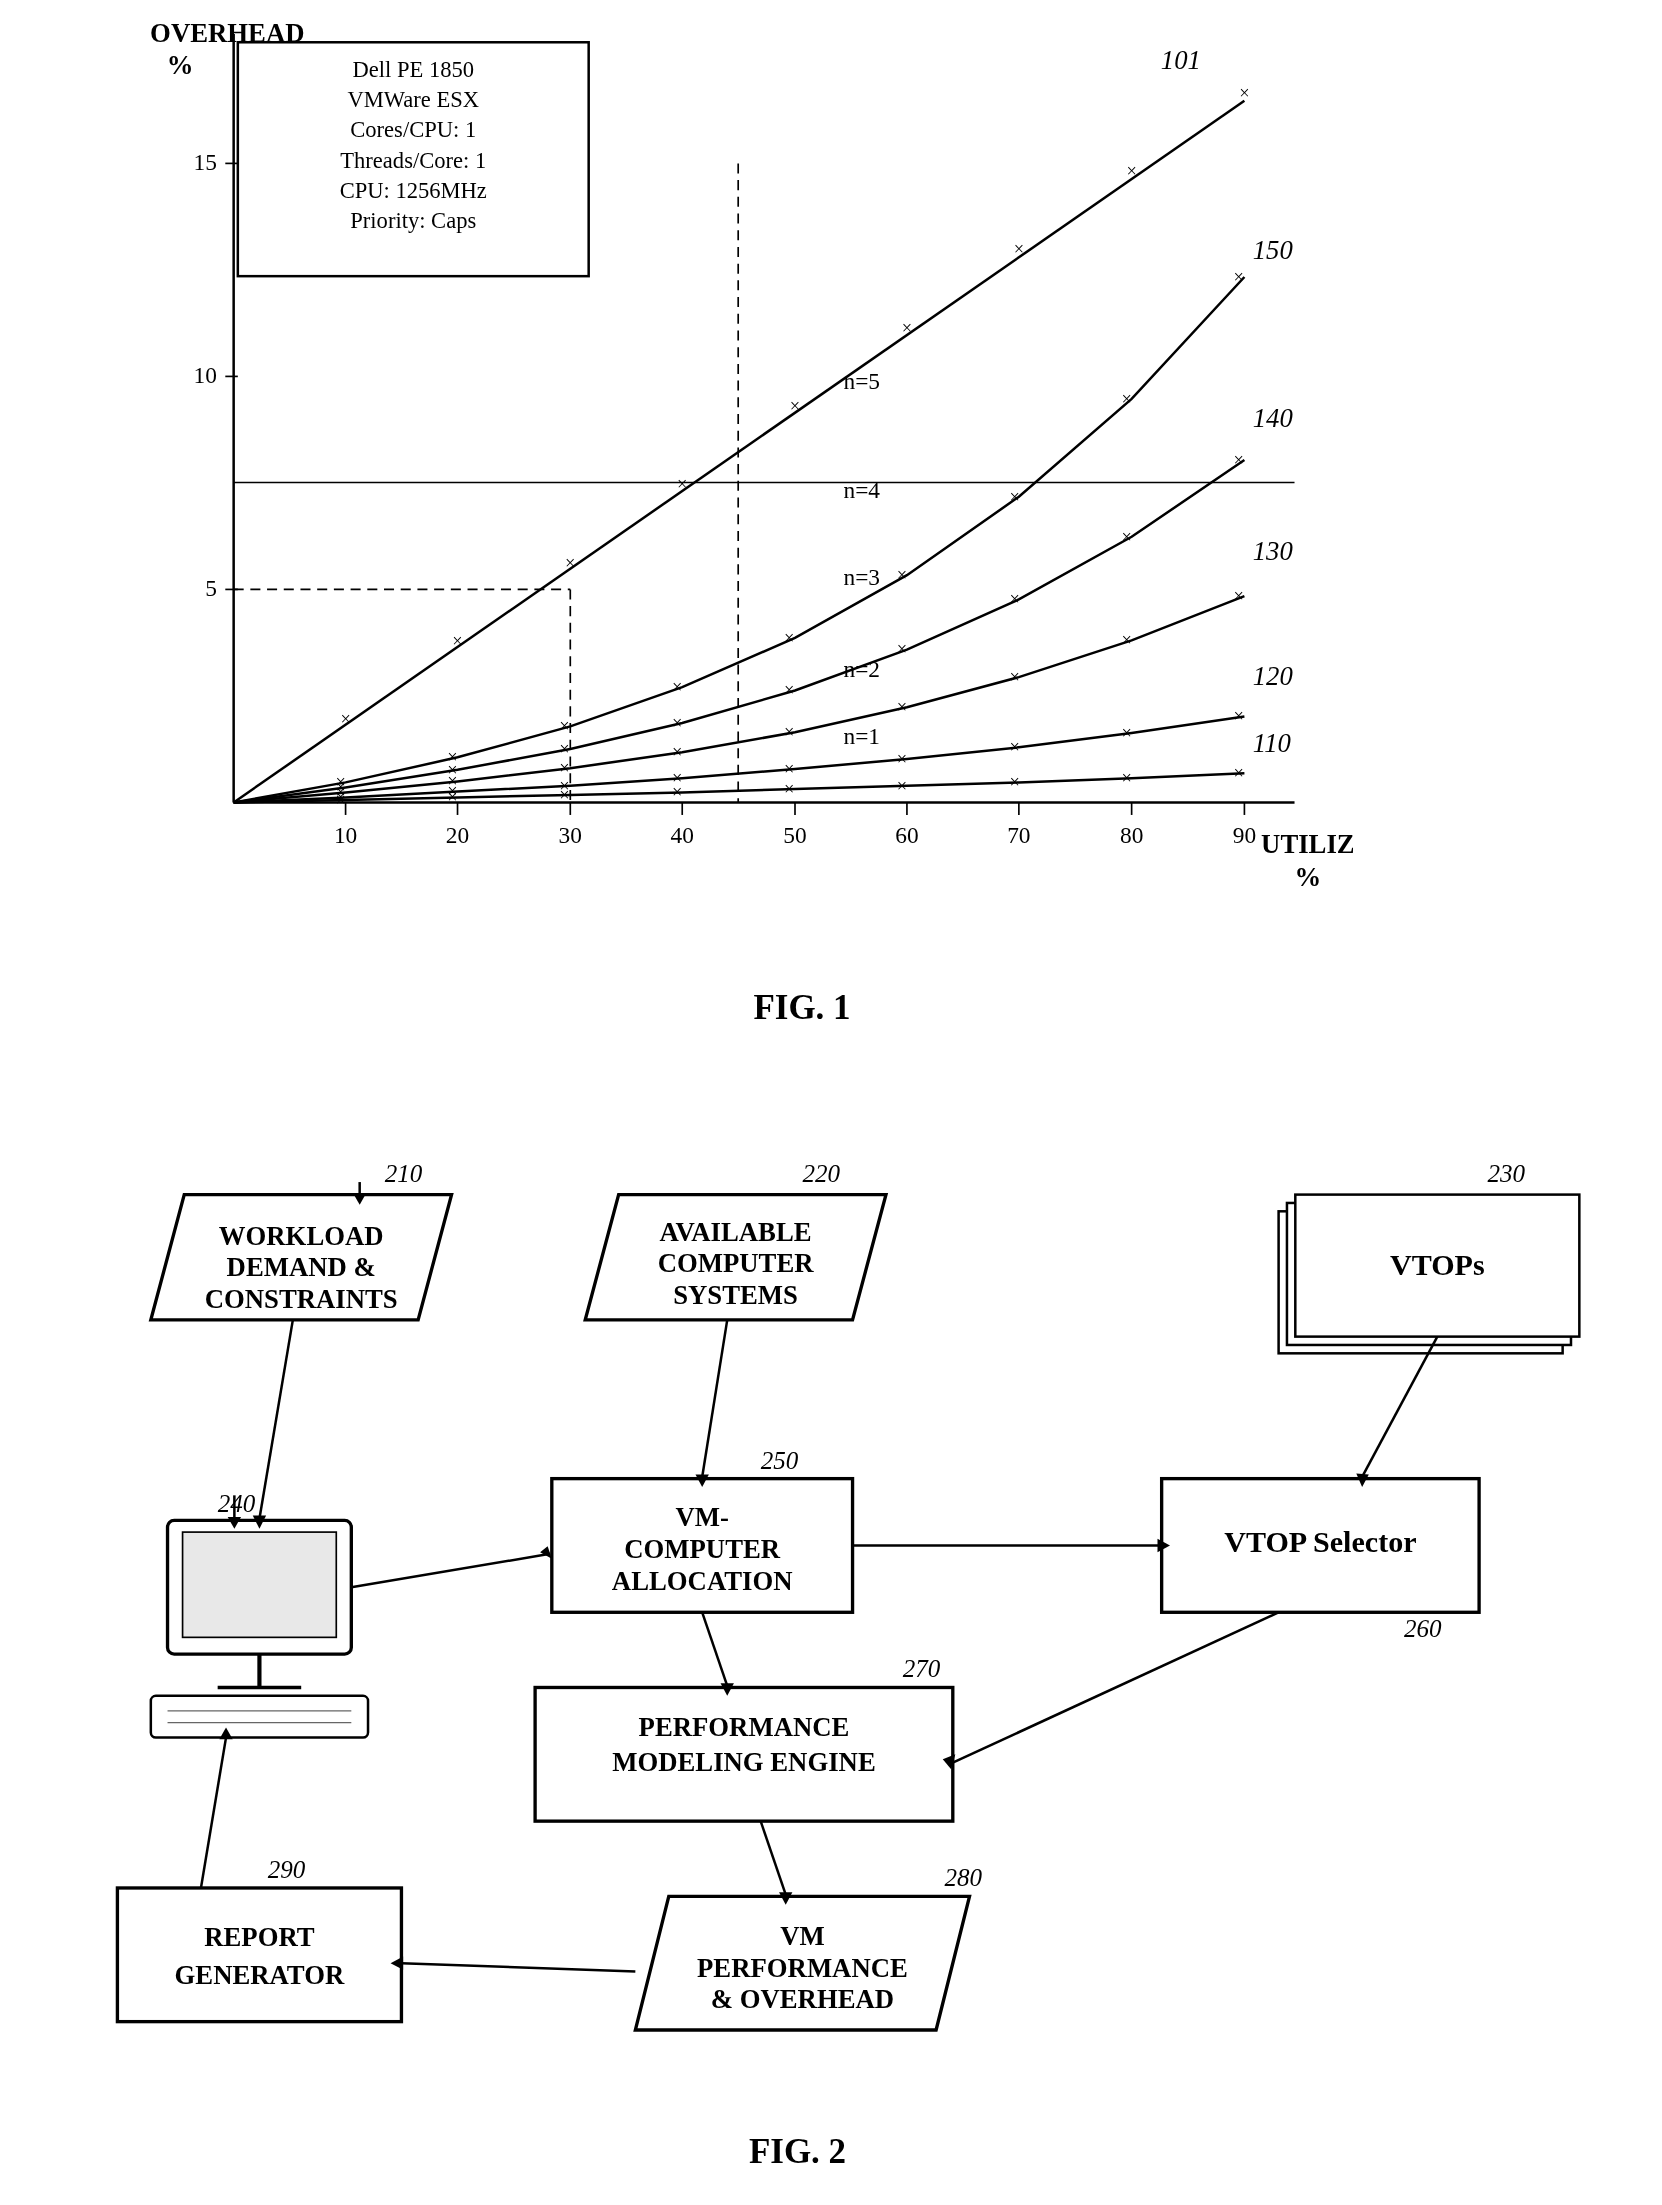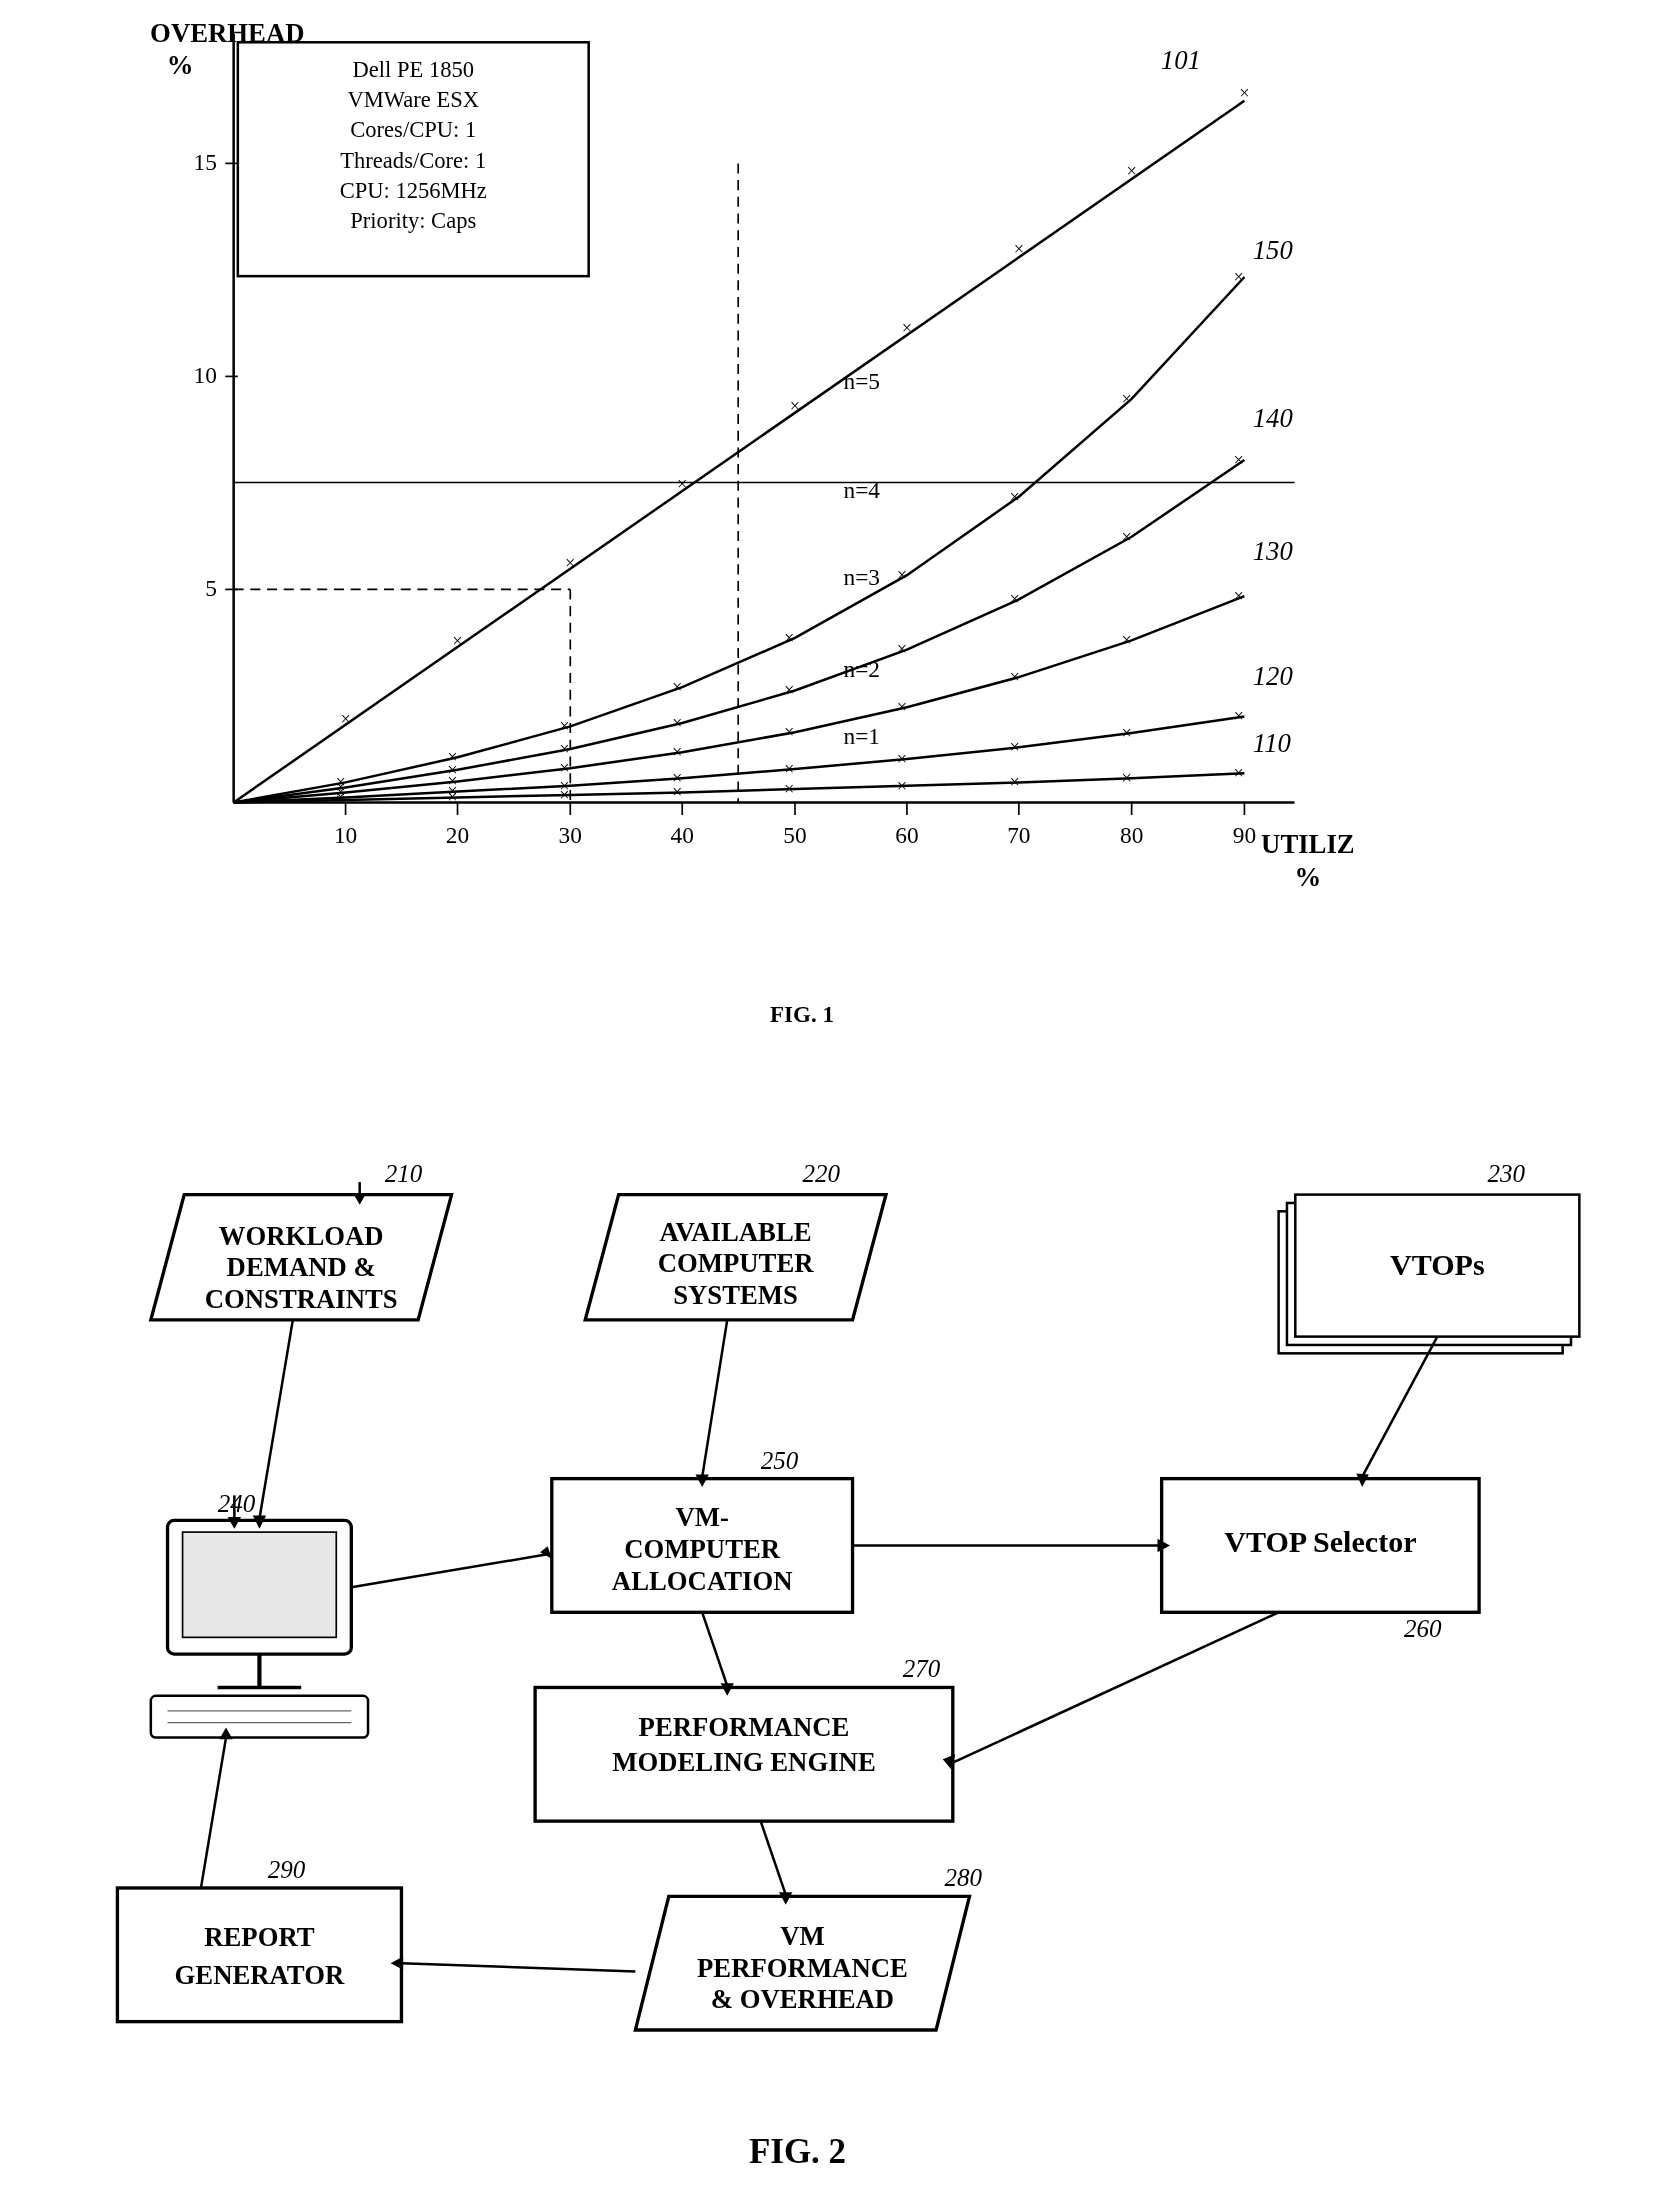--- a/index.html
+++ b/index.html
@@ -181,21 +181,21 @@
     <text x="890" y="790" font-size="28" font-family="Times New Roman">n=2</text>
 
     <text x="1380" y="800" font-size="32" font-style="italic" font-family="Times New Roman">120</text>
 
     <text x="890" y="870" font-size="28" font-family="Times New Roman">n=1</text>
 
     <text x="1380" y="880" font-size="32" font-style="italic" font-family="Times New Roman">110</text>
 
   </svg>
 
-  <div style="position:absolute; bottom:25px; left:0; width:1604px; text-align:center; font-size:23px; font-weight:bold; font-family:'Times New Roman',serif;">FIG. 1</div>
+  <div style="position:absolute; bottom:25px; left:0; width:1604px; text-align:center; font-size:35px; font-weight:bold; font-family:'Times New Roman',serif;">FIG. 1</div>
 
 </div>
 
 <div id="fig2-section" style="position:relative; width:1663px; height:1152px; background:#fff;">
 
   <svg width="1663" height="1152" viewBox="0 0 1990 1379">
 
     <polygon points="140,130 460,130 420,280 100,280" fill="white" stroke="#000" stroke-width="4"></polygon>
     <text x="280" y="190" text-anchor="middle" font-size="32" font-weight="bold" font-family="Times New Roman">WORKLOAD</text>
     <text x="280" y="228" text-anchor="middle" font-size="32" font-weight="bold" font-family="Times New Roman">DEMAND &amp;</text>

